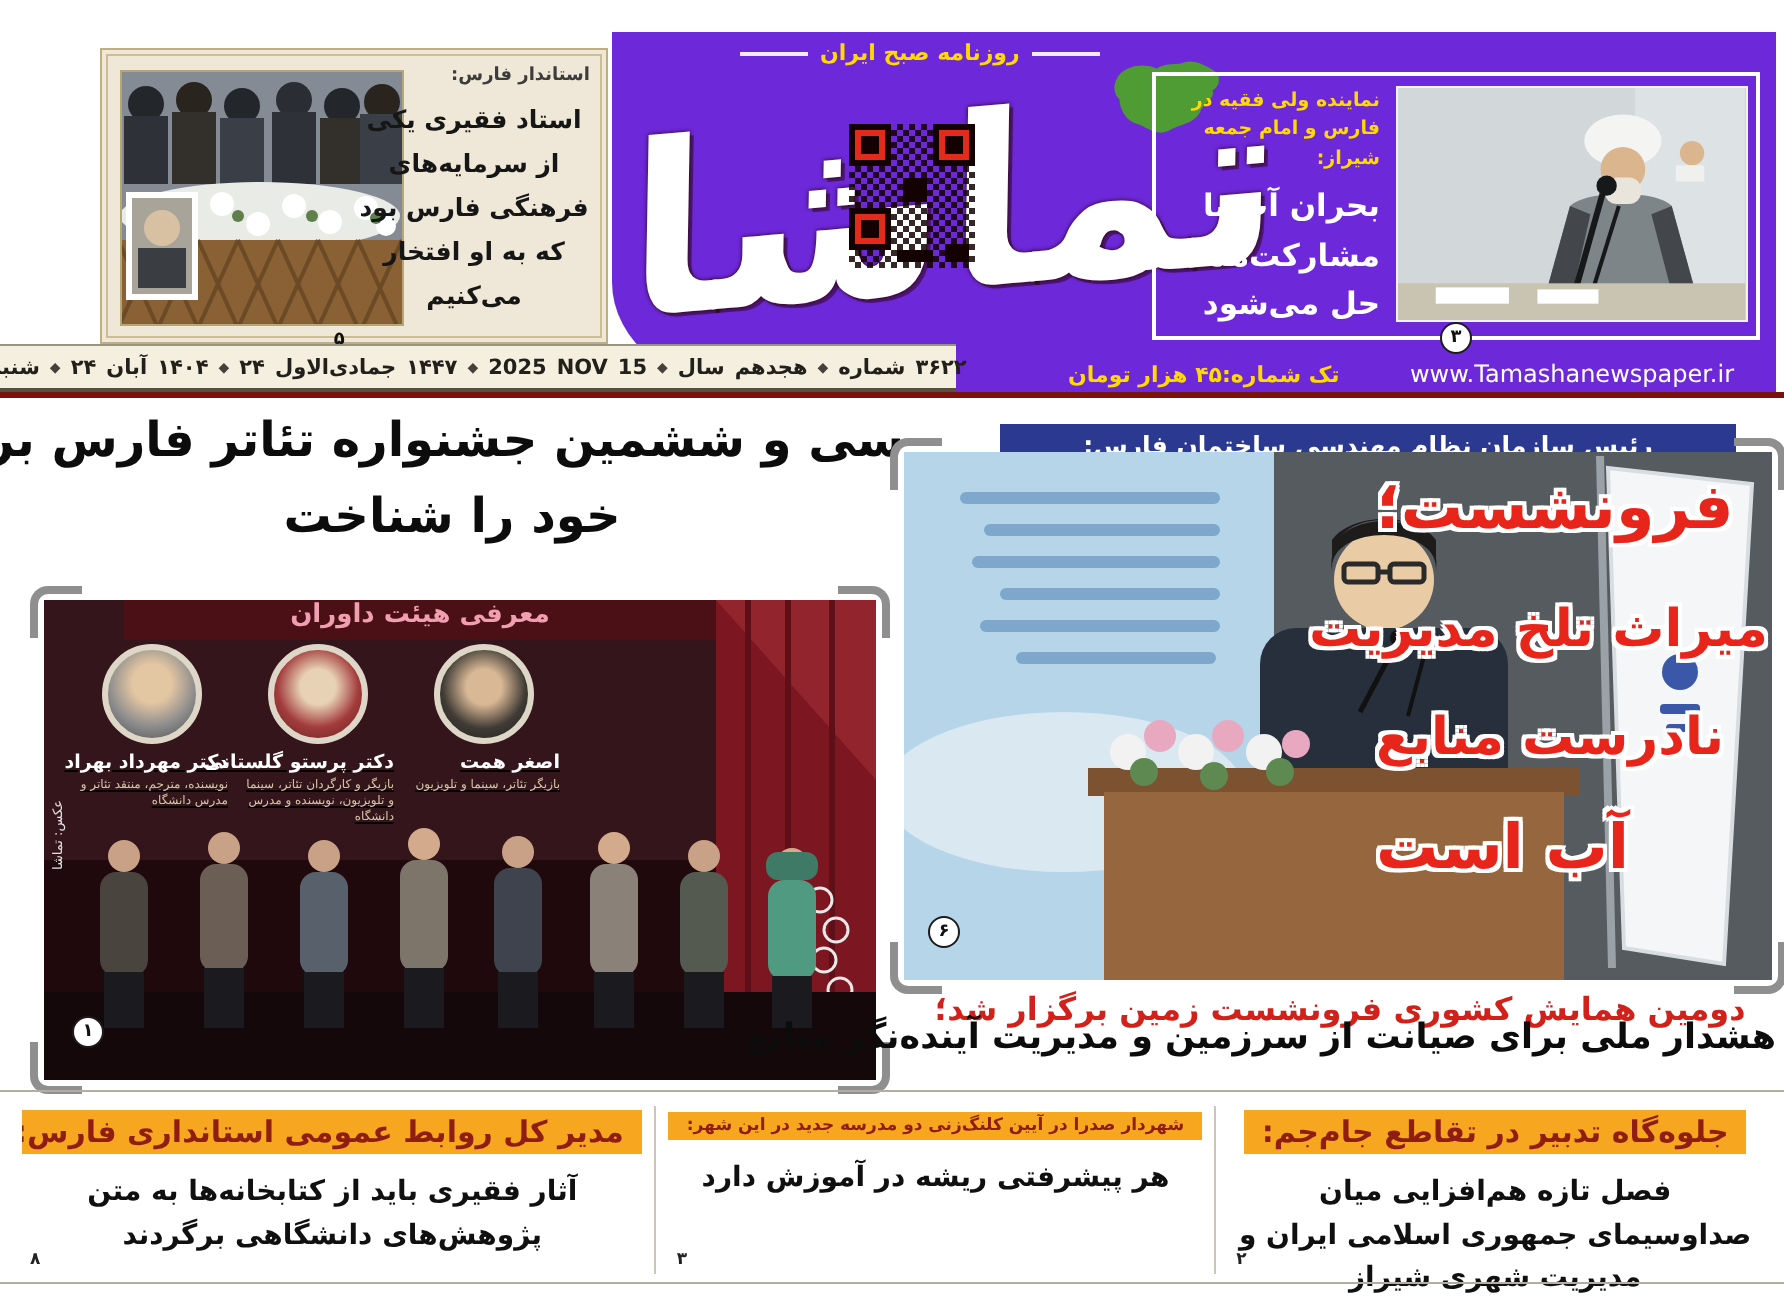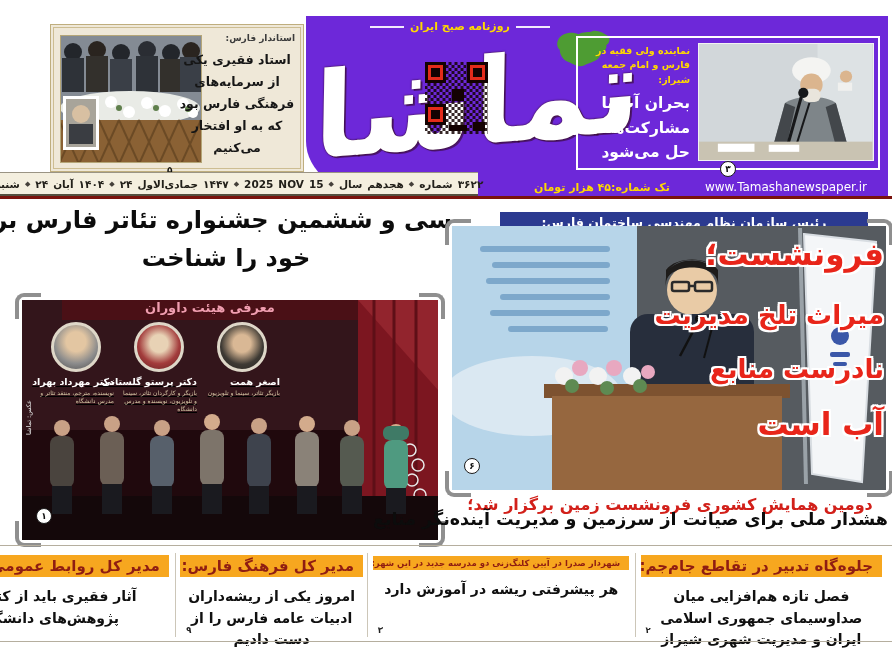--- a/index.html
+++ b/index.html
@@ -59,21 +59,21 @@
   .f1 { background:radial-gradient(circle at 50% 42%, #e8d2b5 26%, #a33c3c 60%, #5e1f1f 100%); }
   .f2 { background:radial-gradient(circle at 50% 42%, #d9b895 26%, #3e3a34 62%, #23201c 100%); }
   .jury-name { color:#fff; font-size:9.5px; font-weight:bold; margin-top:4px; white-space:nowrap; }
   .jury-role { color:#d6c6a4; font-size:6px; line-height:1.35; margin-top:2px; }
   .photo-credit { position:absolute; left:3px; top:100px; writing-mode:vertical-rl; transform:rotate(180deg); font-size:6.5px; color:#e0e0e0; letter-spacing:1px; }
   .theater-pref { position:absolute; left:14px; top:208px; }
 
   
   .eng-kicker { position:absolute; left:500px; top:212px; width:368px; height:21px; background:#2b3a90; color:#ffffff; font-size:12.5px; font-weight:bold; display:flex; align-items:center; justify-content:center; }
   .subsidence-photo { position:absolute; left:452px; top:226px; width:434px; height:264px; background:#565b60; }
-  .overlay-line { position:absolute; right:2px; width:196px; text-align:right; color:#e8251a; font-weight:bold; letter-spacing:-0.5px; white-space:nowrap;
+  .overlay-line { position:absolute; right:2px; width:196px; text-align:left; color:#e8251a; font-weight:bold; letter-spacing:-0.5px; white-space:nowrap;
     text-shadow:-2px -2px 0 #fff, 2px -2px 0 #fff, -2px 2px 0 #fff, 2px 2px 0 #fff, 0 -2px 0 #fff, 0 2px 0 #fff, -2px 0 0 #fff, 2px 0 0 #fff; }
   .ol0 { top:10px; font-size:31px; }
   .ol1 { top:74px; font-size:26px; }
   .ol2 { top:128px; font-size:26px; }
   .ol3 { top:180px; font-size:31px; }
   .subsidence-pref { position:absolute; left:12px; top:232px; }
   .conf-caption { position:absolute; left:452px; top:495px; width:436px; text-align:center; color:#d2201a; font-size:16px; font-weight:bold; }
   .conf-headline { position:absolute; left:448px; top:509px; width:440px; text-align:center; color:#0c0c0c; font-size:17.5px; font-weight:bold; letter-spacing:-0.3px; white-space:nowrap; }
 
   
@@ -416,25 +416,20 @@
       <span class="news-kicker">جلوه‌گاه تدبیر در تقاطع جام‌جم:</span>
       <div class="news-headline">فصل تازه هم‌افزایی میان صداوسیمای جمهوری اسلامی ایران و مدیریت شهری شیراز</div>
       <span class="news-pref">۲</span>
     </div>
     <div class="nbox">
       <span class="news-kicker k-sm">شهردار صدرا در آیین کلنگ‌زنی دو مدرسه جدید در این شهر:</span>
       <div class="news-headline">هر پیشرفتی ریشه در آموزش دارد</div>
       <span class="news-pref">۳</span>
     </div>
     <div class="nbox">
-      <span class="news-kicker">مدیر کل فرهنگ فارس:</span>
-      <div class="news-headline">امروز یکی از ریشه‌داران ادبیات عامه فارس را از دست دادیم</div>
-      <span class="news-pref">۹</span>
-    </div>
-    <div class="nbox">
       <span class="news-kicker">مدیر کل روابط عمومی استانداری فارس:</span>
       <div class="news-headline">آثار فقیری باید از کتابخانه‌ها به متن پژوهش‌های دانشگاهی برگردند</div>
       <span class="news-pref">۸</span>
     </div>
   </div>
   <div class="rule" style="top:641px;"></div>
 
 </div>
 
 </body></html>

